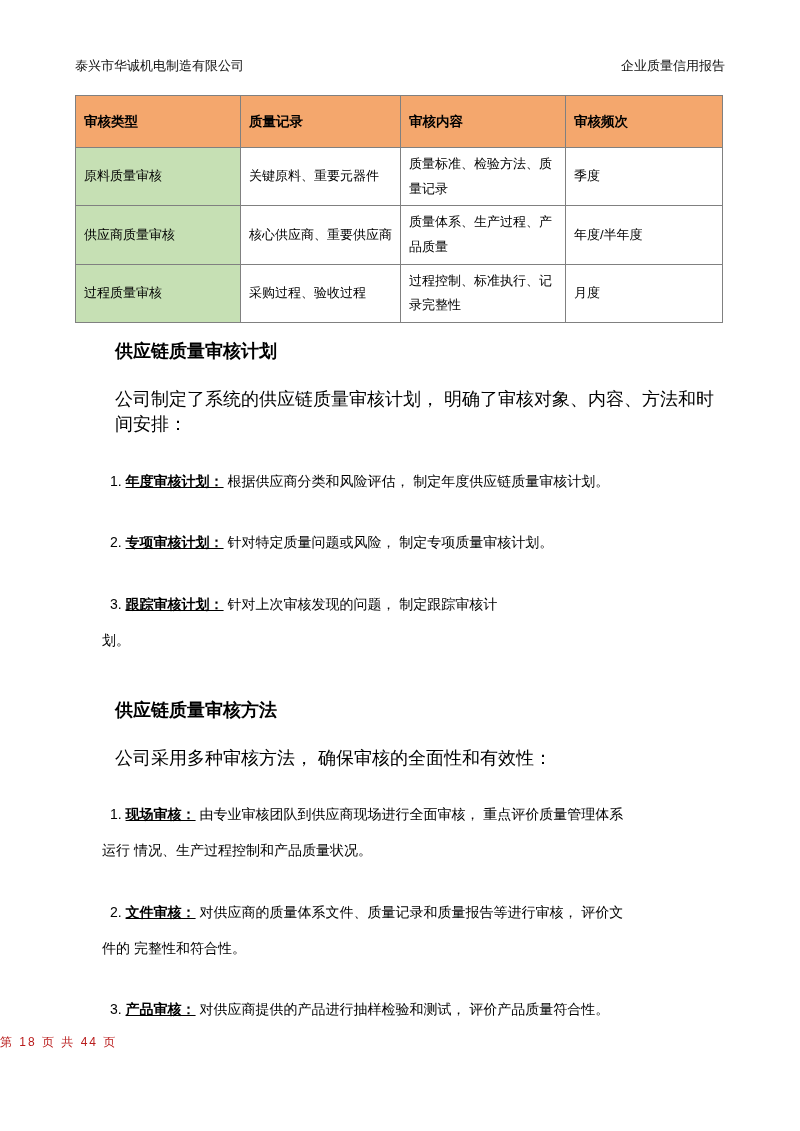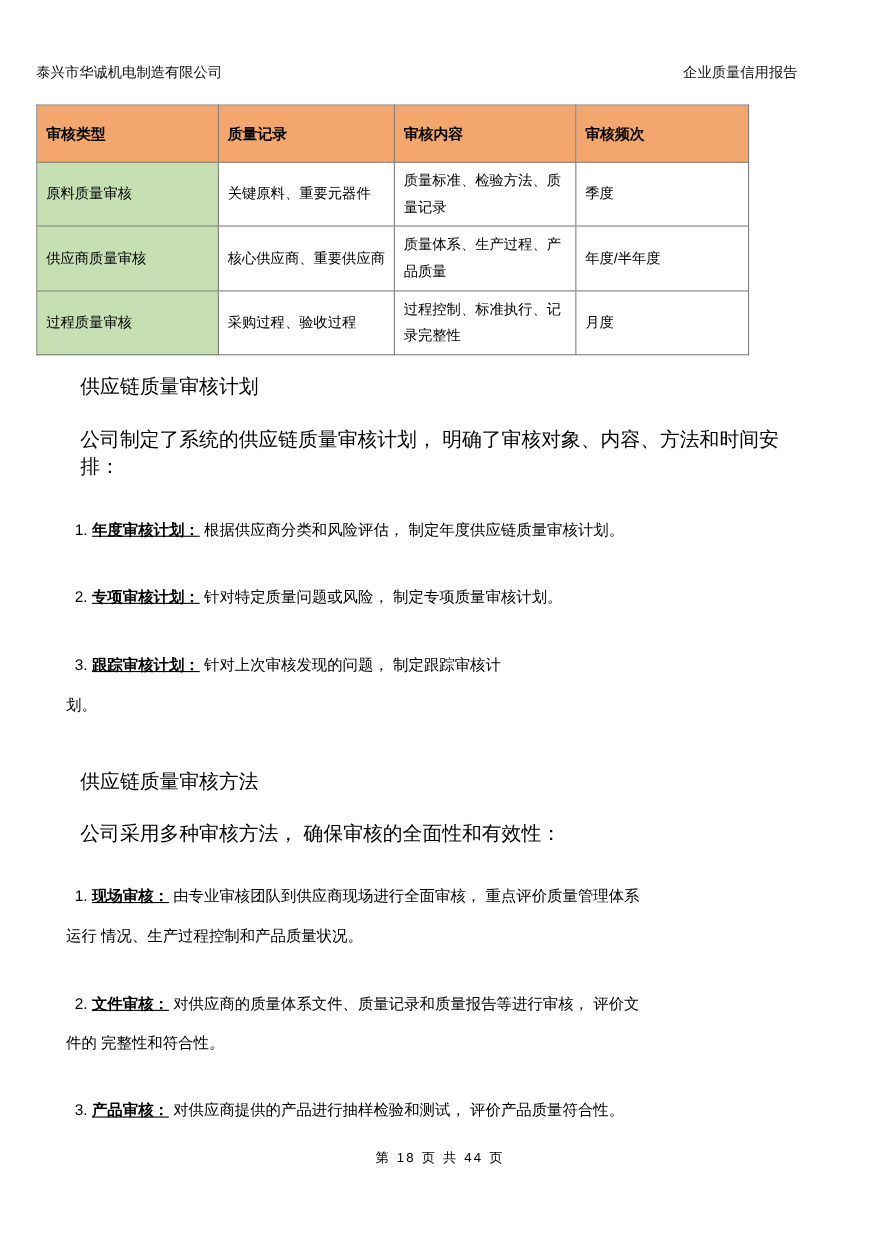--- a/index.html
+++ b/index.html
@@ -4,21 +4,21 @@
 <style>
   * { margin: 0; padding: 0; box-sizing: border-box; }
   html, body { background: #ffffff; }
   body {
     width: 800px; height: 1131px;
     position: relative;
     font-family: "Liberation Sans", "DejaVu Sans", sans-serif;
     color: #1a1a1a;
     overflow: hidden;
   }
-  .doc { padding: 57px 75px 0 33px; }
+  .doc { padding: 57px 75px 0 75px; }
 
   
   .page-header {
     display: flex; justify-content: space-between; align-items: baseline;
     font-size: 13px; color: #111;
   }
 
   
   table.audit-table {
     width: 647px; margin-top: 20px;
@@ -35,40 +35,40 @@
     height: 52px; font-weight: bold; font-size: 13.5px;
   }
   table.audit-table tbody tr { height: 50px; }
   table.audit-table td.row-label {
     background: var(--row-label-bg, #C6E0B4);
   }
 
   
   h2.section-title {
     margin: 16px 0 0 40px;
-    font-size: 18px; font-weight: normal; color: #000;
+    font-size: 18px; font-weight: bold; color: #000;
   }
   p.intro {
     margin: 24px 0 0 40px;
     font-size: 18px; line-height: 1.4; color: #000;
   }
   p.list-item {
     margin: 26px 0 0 27px;
     text-indent: 8px;
     font-size: 14px; line-height: 2.55; color: #000;
   }
   p.list-item .label { font-weight: bold; text-decoration: underline; }
   p.list-item .line2 { display: block; text-indent: 0; }
   .section-methods h2.section-title { margin-top: 40px; }
 
   
   .page-footer {
-    position: absolute; bottom: 70px; left: 0;
-    width: 100%; text-align: center;
-    font-size: 12px; color: #000000; letter-spacing: 2px;
+    position: absolute; bottom: 80px; left: 0;
+    width: 100%; text-align: left;
+    font-size: 12px; color: #b91c1c; letter-spacing: 2px;
   }
 </style>
 </head>
 <body>
 
 <div class="doc">
 
   <div class="page-header">
     <span>泰兴市华诚机电制造有限公司</span>
     <span>企业质量信用报告</span>

